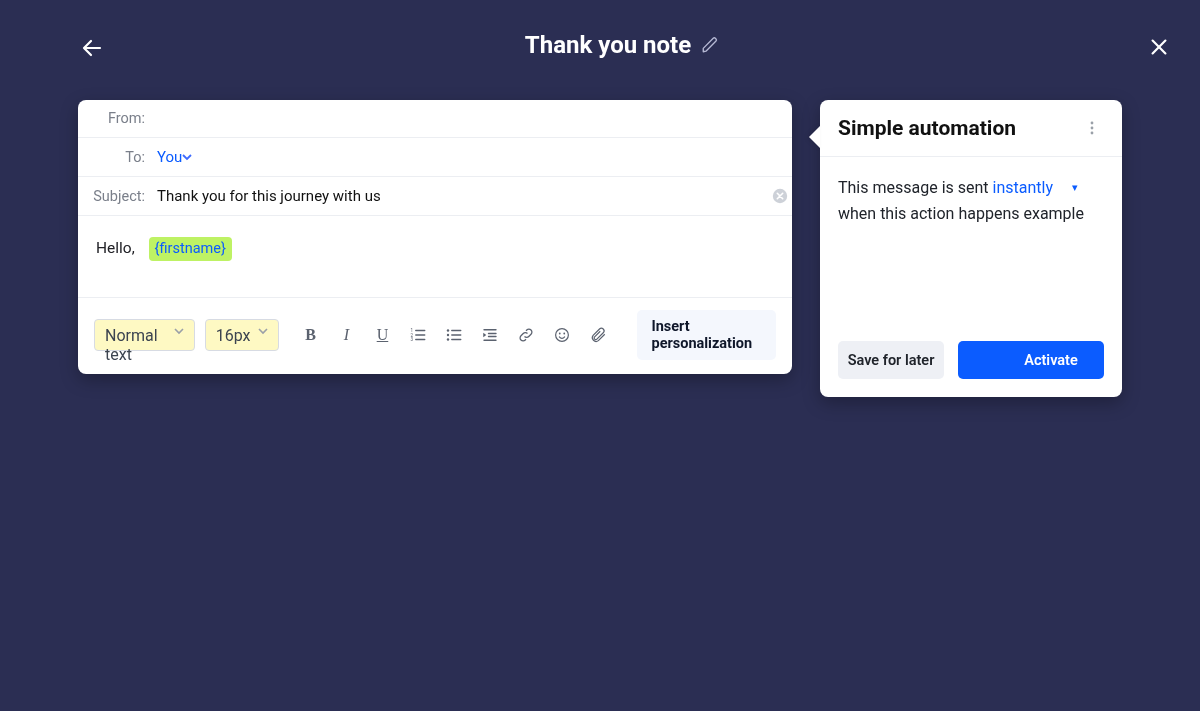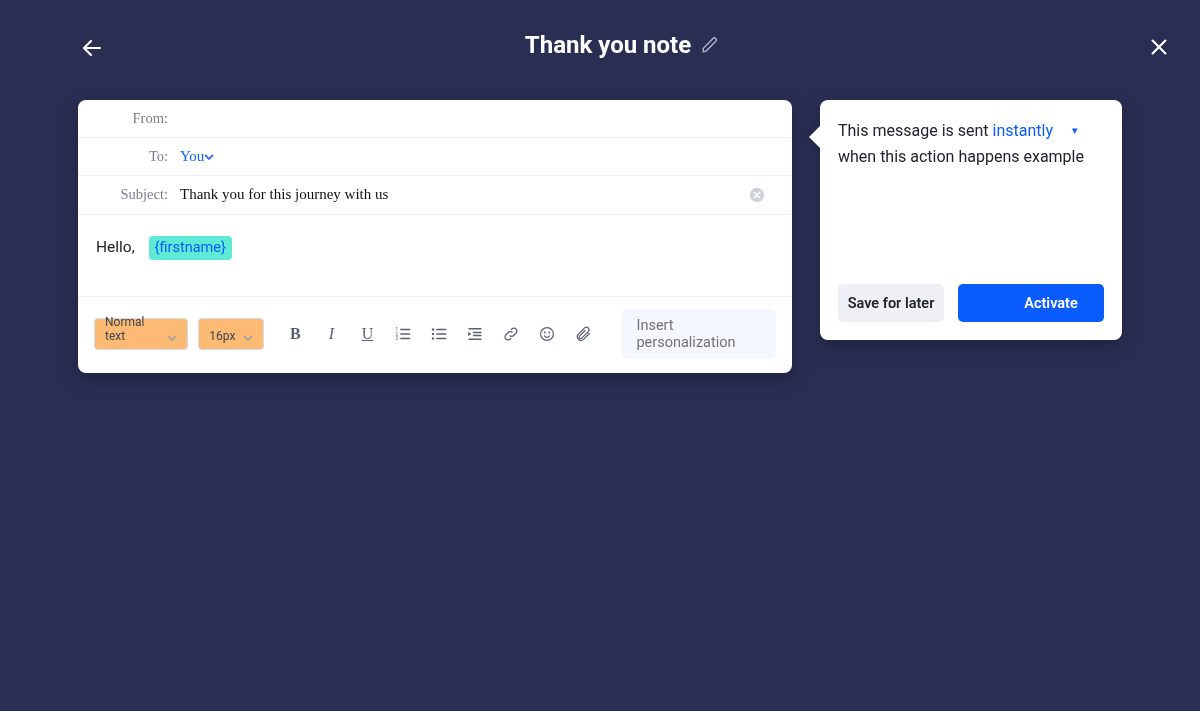--- a/index.html
+++ b/index.html
@@ -58,26 +58,25 @@
     width: 714px;
     background: #fff;
     border-radius: 8px;
     box-shadow: 0 6px 18px rgba(0,0,0,0.28);
     overflow: hidden;
     display: flex;
     flex-direction: column;
   }
   .row {
     display: flex;
-    align-items: flex-start;
-    padding: 10px 26px;
+    align-items: flex-end;
+    padding: 10px 3px;
     border-bottom: 1px solid #eceef2;
     font-size: 15px;
     min-height: 34px;
-    font-family: Liberation Serif, serif;
   }
   .row .label {
     width: 64px;
     text-align: right;
     color: #7a7f8a;
     margin-right: 12px;
     font-size: 14.5px;
   }
   .row .value { flex: 1; color: #111; }
   .from-value { color: #9aa0a8; }
@@ -93,67 +92,67 @@
     flex: 1;
     font-size: 15.5px;
     line-height: 1.55;
     color: #212126;
     height: 340px;
   }
   .hello-line { margin-bottom: 16px; }
   .chip {
     display: inline-block;
     color: #0b5cff;
-    background: #5eead4;
+    background: #bef264;
     border-radius: 4px;
     padding: 1px 6px;
     margin-left: 10px;
     font-size: 14.5px;
   }
 
   
   .toolbar {
     border-top: 1px solid #eceef2;
     padding: 12px 16px 14px 16px;
     display: flex;
     align-items: center;
     gap: 10px;
   }
   .tb-select {
     border: 1px solid #d7dbe3;
     border-radius: 4px;
-    background: #fdba74;
+    background: #fef9c3;
     padding: 6px 10px;
-    font-size: 12px;
+    font-size: 16px;
     color: #3c4450;
     display: inline-flex;
-    align-items: flex-end;
+    align-items: flex-start;
     gap: 8px;
     cursor: pointer;
     height: 32px;
   }
   .tb-select .caret { color: #9aa0a8; }
   .tb-icons { display: flex; align-items: center; gap: 14px; margin-left: 10px; }
   .tb-icon {
     width: 22px; height: 22px;
     display: inline-flex; align-items: center; justify-content: center;
     color: #5b626f; cursor: pointer;
     font-size: 16px;
   }
   .bold-icon { font-weight: 800; font-family: Georgia, serif; }
   .italic-icon { font-style: italic; font-family: Georgia, serif; }
   .underline-icon { text-decoration: underline; font-family: Georgia, serif; }
   .insert-btn {
     margin-left: 18px;
     background: #f4f7fd;
-    color: #737373;
+    color: #0f172a;
     border-radius: 5px;
     padding: 8px 14px;
     font-size: 14.5px;
-    font-weight: 400;
+    font-weight: 700;
     cursor: pointer;
   }
 
   
   .side-wrap {
     position: relative;
     margin-left: 28px;
     width: 302px;
   }
   .side-panel {
@@ -340,20 +339,30 @@
       </div>
 
       <div class="insert-btn">Insert personalization</div>
     </div>
   </div>
 
   <div class="side-wrap">
     <div class="side-panel">
       <div class="pointer"></div>
 
+      <div class="side-header">
+        <div class="side-title">Simple automation</div>
+        <div class="kebab">
+          <svg width="16" height="16" viewBox="0 0 16 16">
+            <circle cx="8" cy="3" r="1.4" fill="currentColor"></circle>
+              <circle cx="8" cy="8" r="1.4" fill="currentColor"></circle>
+              <circle cx="8" cy="13" r="1.4" fill="currentColor"></circle>
+          </svg>
+        </div>
+      </div>
 
       <div class="side-body">
         <span>This message is sent</span>
         <span class="instant-link">
           <span>instantly</span>
           <span class="caret">▾</span>
         </span>
         <span>when this action happens example</span>
       </div>
 

